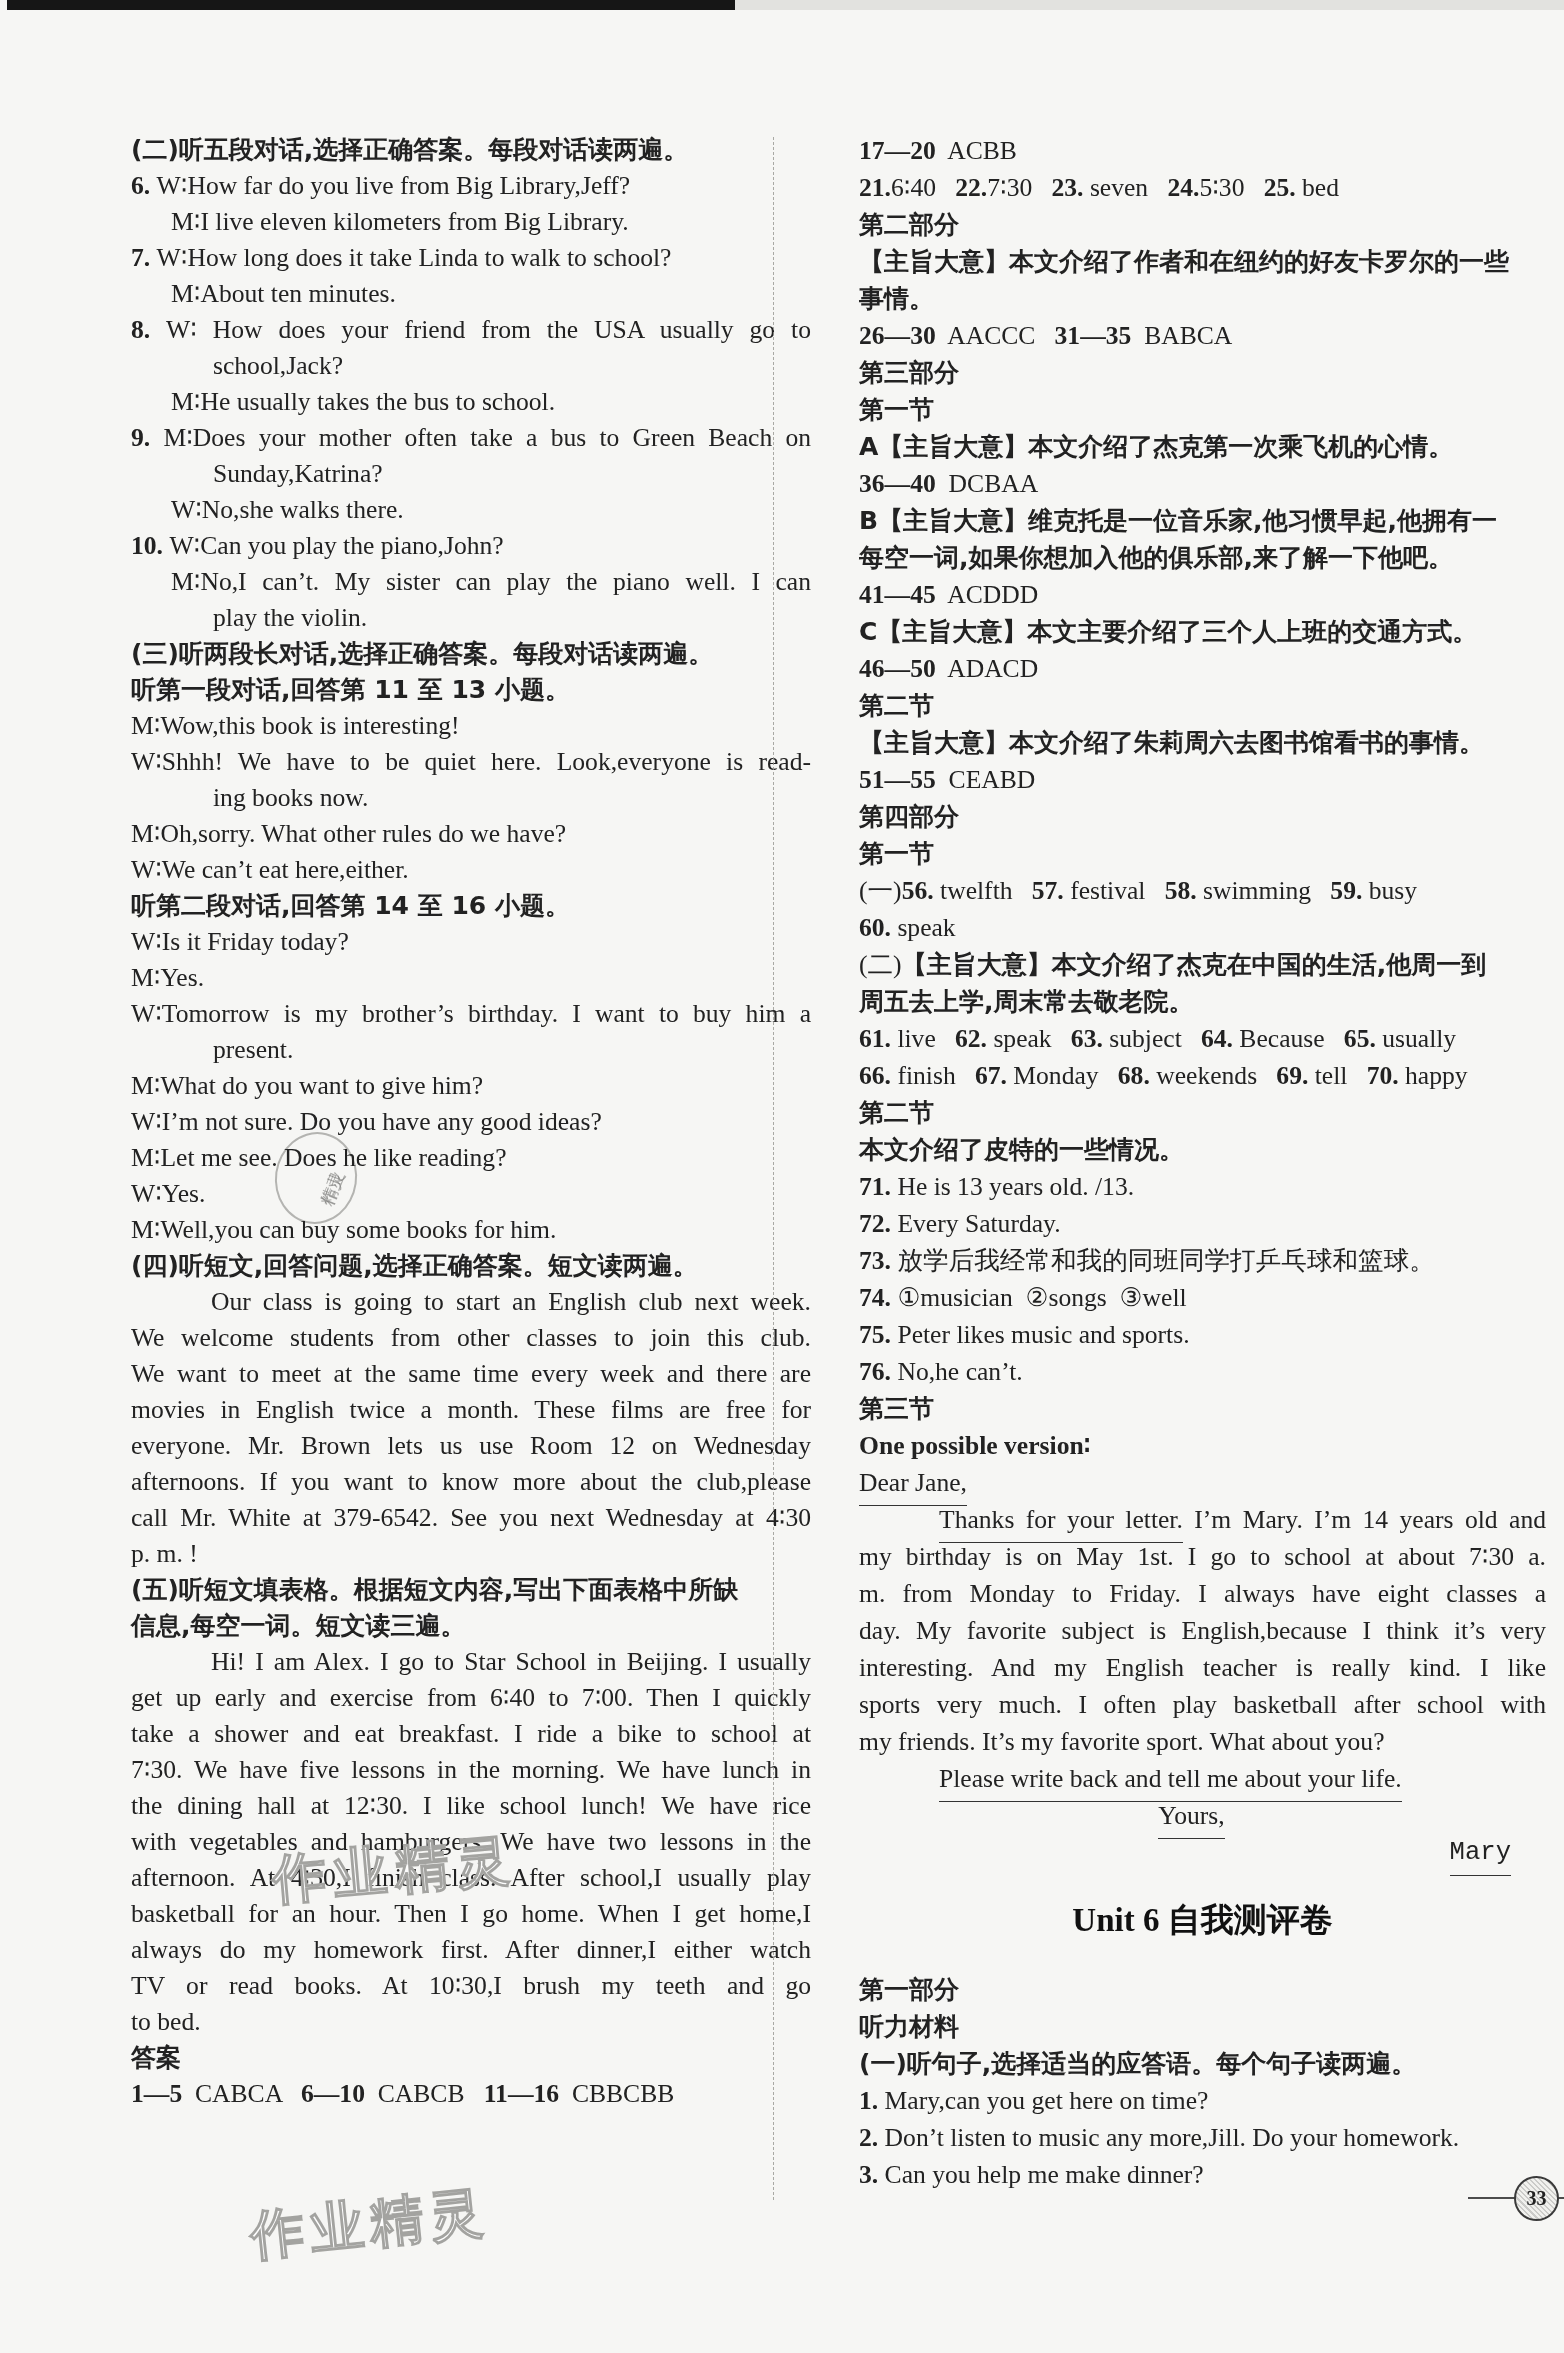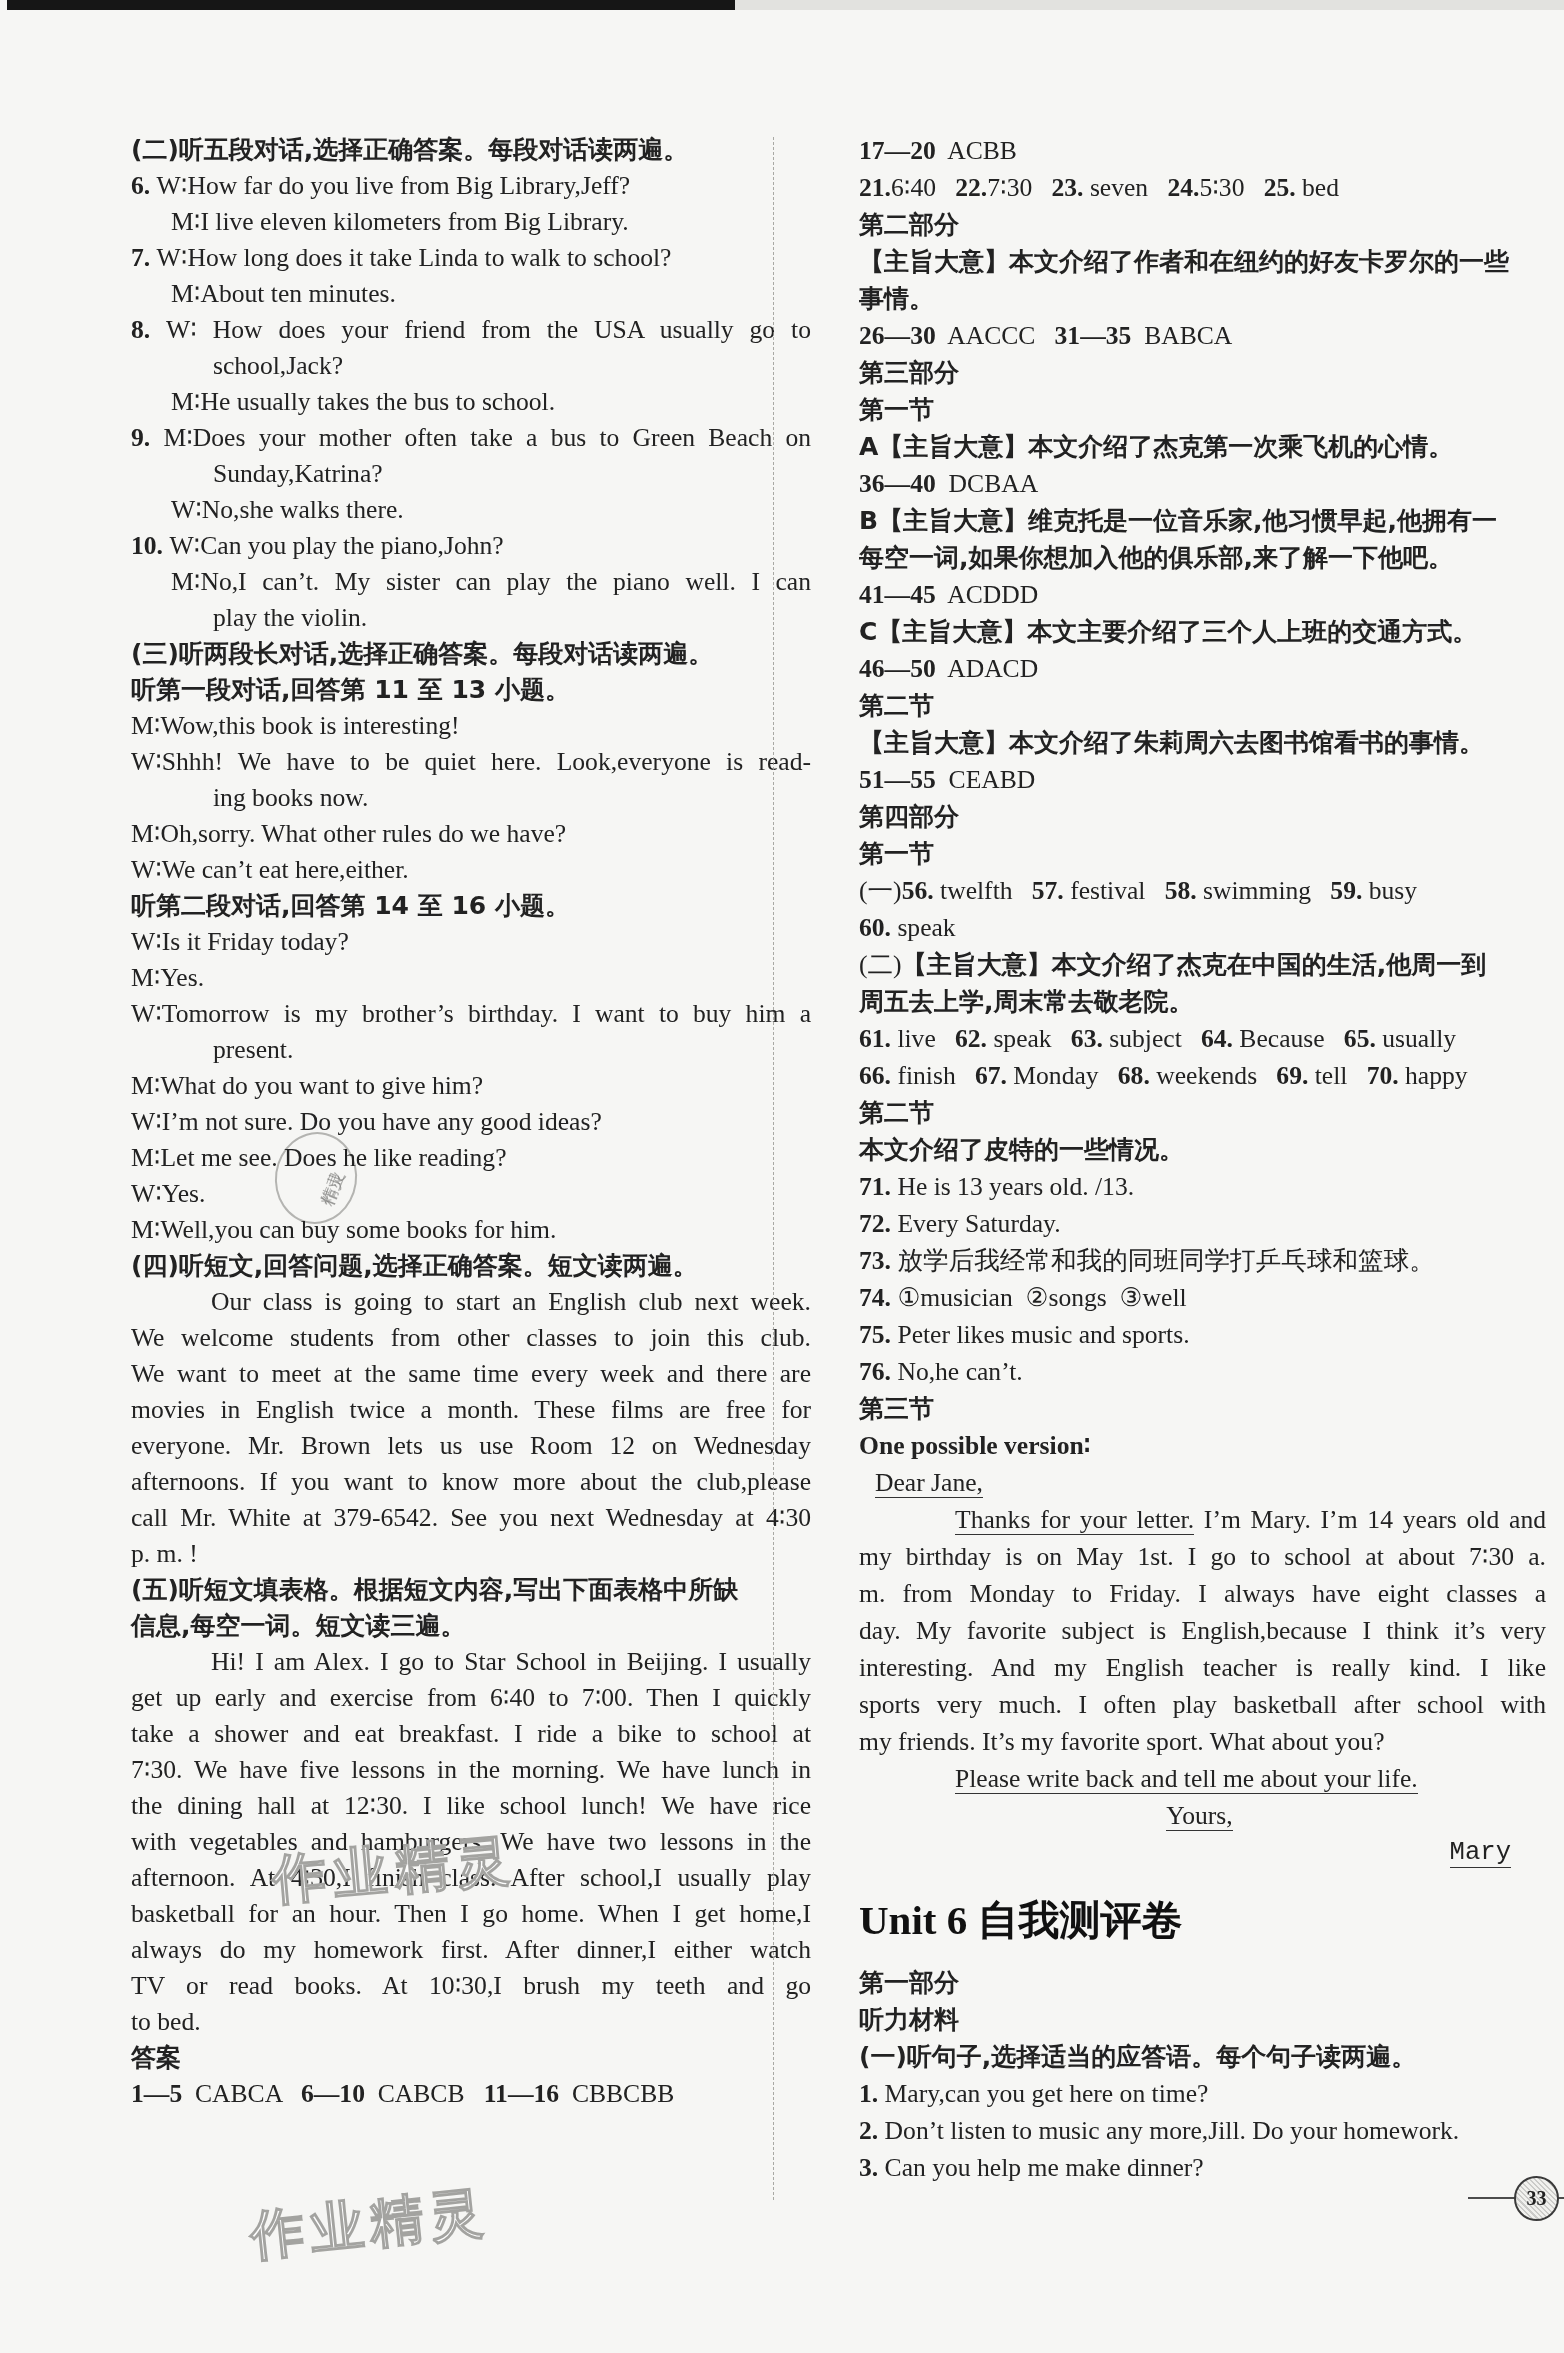--- a/index.html
+++ b/index.html
@@ -17,28 +17,28 @@
   .ln{white-space:pre-wrap;font-size:25.6px;height:36px;line-height:36px;}
   .col-right .ln{height:37px;line-height:37px;}
   .ln.j{white-space:normal;text-align:justify;text-align-last:justify;}
   .ln.i1{padding-left:40px;}
   .ln.i2{padding-left:82px;}
   .ln.ip{text-indent:80px;}
   .ln.r{text-align:center;padding-right:22px;}
   .ln.r2{text-align:right;padding-right:35px;font-family:Liberation Mono, monospace;}
   .seg-b{font-weight:bold;}
   .seg-h{font-family:"DejaVu Sans","Liberation Sans",sans-serif;font-weight:bold;font-size:25px;}
-  .seg-u{border-bottom:1.5px solid #333;padding-bottom:0;margin-left:16px;}
+  .seg-u{border-bottom:1.5px solid #333;padding-bottom:8px;}
   .divider{
     position:absolute;left:773px;top:137px;height:2063px;width:0;
     border-left:1.5px dashed #969691;opacity:.8;
   }
   .unit-head{
-    height:61px;line-height:61px;margin-top:19px;margin-bottom:13px;
-    text-align:left;font-weight:900;font-size:41px;color:#111;
+    height:61px;line-height:61px;margin-top:19px;margin-bottom:20px;
+    text-align:center;font-weight:900;font-size:33px;color:#111;
     font-family:"Liberation Serif","DejaVu Sans",serif;
   }
   .watermark{
     position:absolute;
     font-family:"DejaVu Sans","Liberation Sans",sans-serif;
     font-weight:700;
     color:rgba(255,255,255,0.78);
     -webkit-text-stroke:1.1px #a3a3a0;
     text-stroke:1.1px #a3a3a0;
   }

